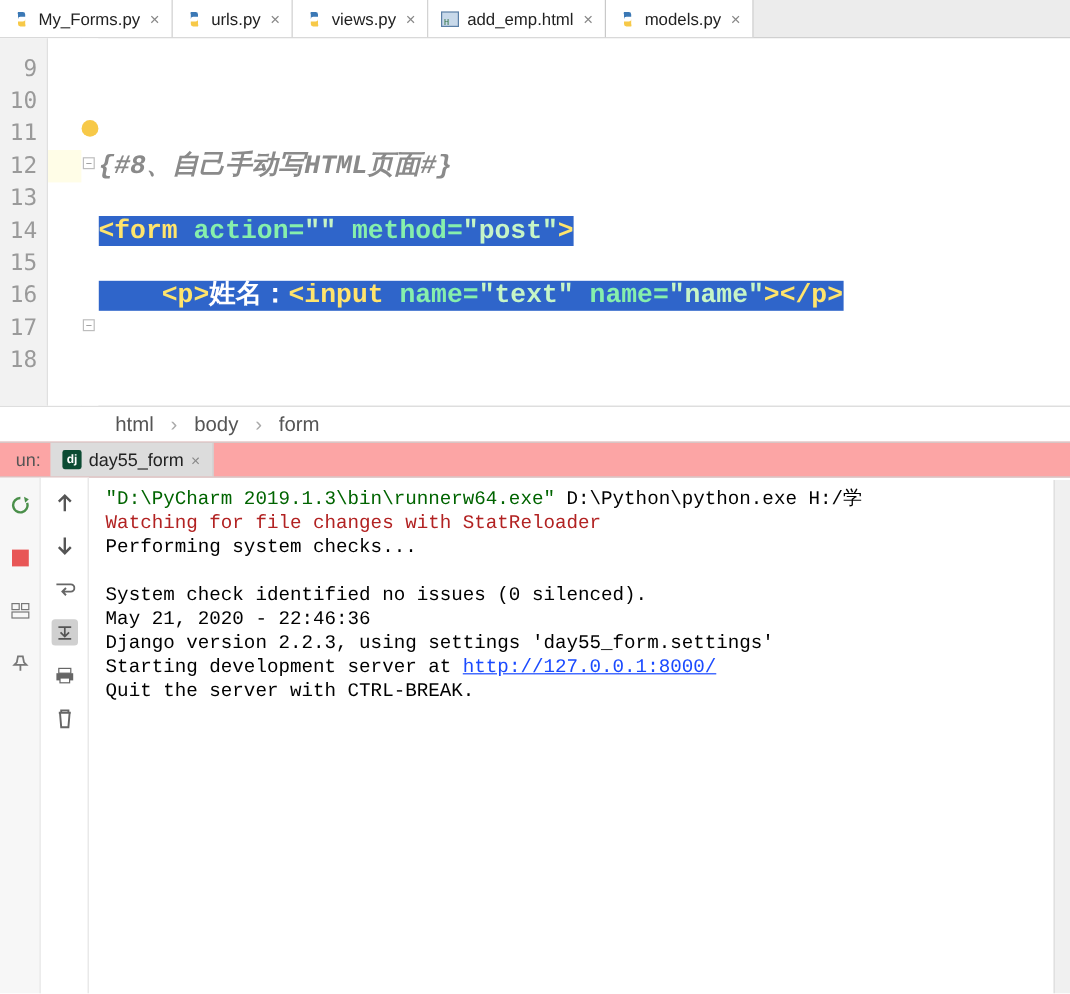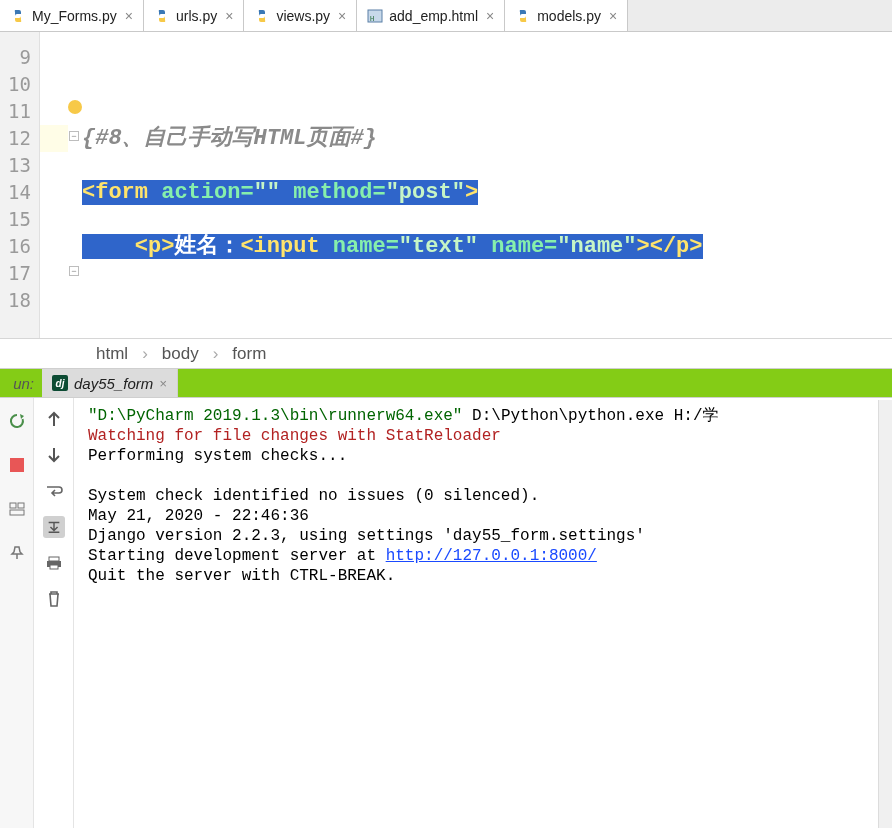--- a/index.html
+++ b/index.html
@@ -139,22 +139,21 @@
   }
   .breadcrumb .sep { color: #aaa; }
 
   
   .run-header {
     height: 30px;
     display: flex;
     align-items: center;
     border-top: 1px solid #cfcfcf;
     border-bottom: 1px solid #cfcfcf;
-    background: #84cc16;
-    font-style: italic;
+    background: #fca5a5;
   }
   .run-label {
     color: #555;
     font-size: 15px;
     padding: 0 8px 0 0;
     width: 42px;
     text-align: right;
   }
   .run-tab {
     display: flex;

